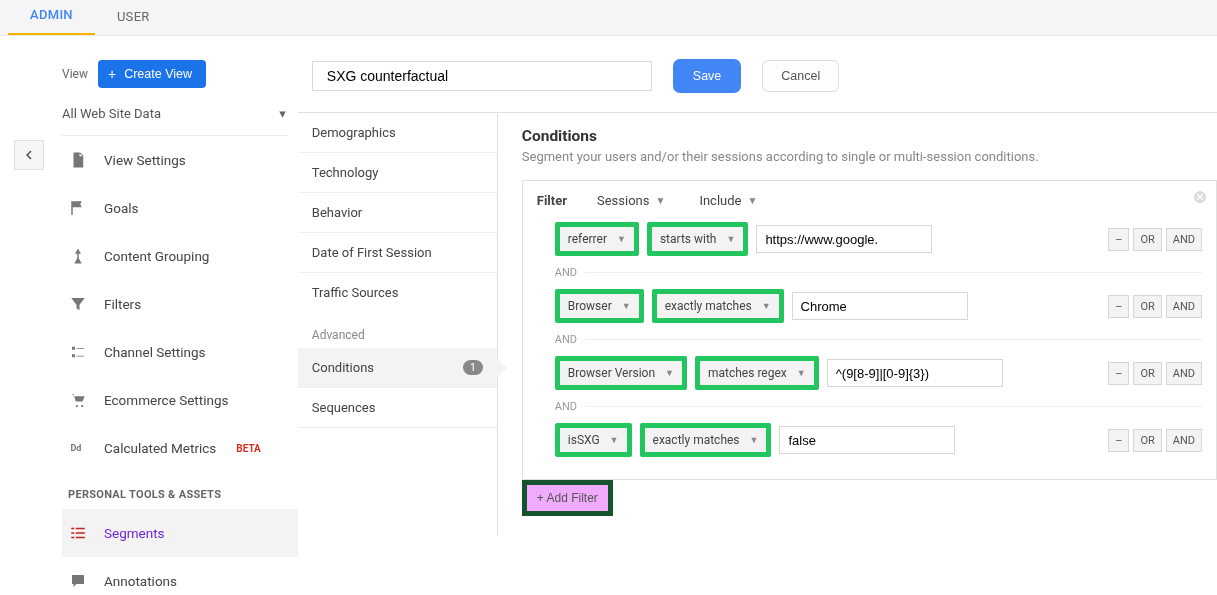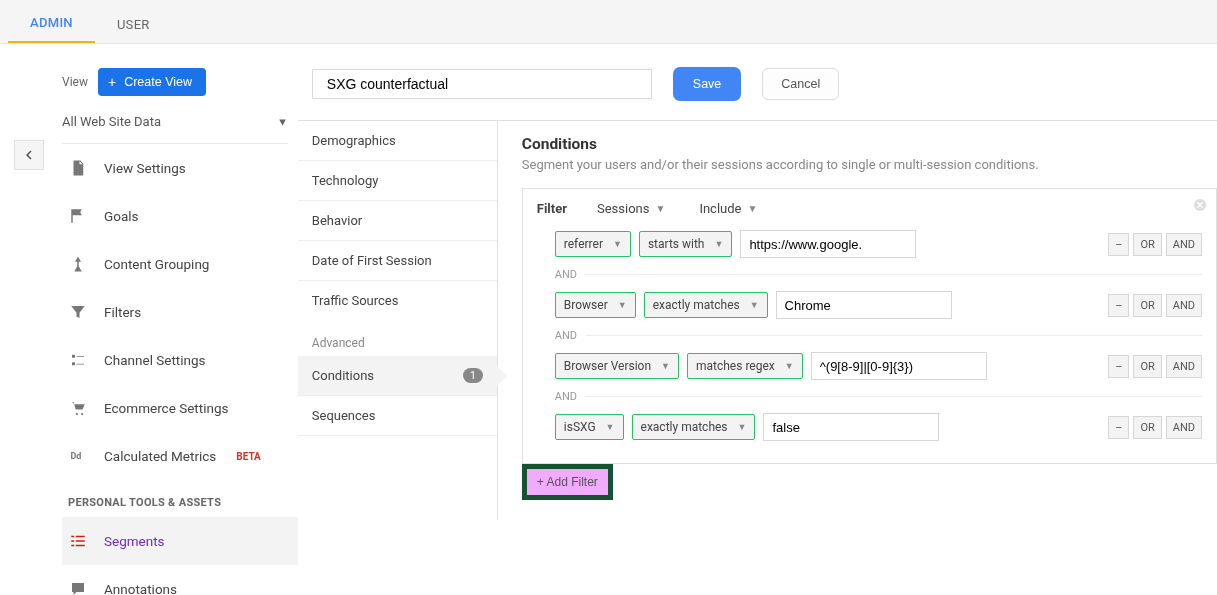--- a/index.html
+++ b/index.html
@@ -1,17 +1,17 @@
 <!DOCTYPE html>
 <html><head>
 <meta charset="utf-8">
 <style>
   * { box-sizing: border-box; }
   html, body { margin:0; padding:0; font-family: Roboto, Arial, sans-serif; font-size:13px; color:#444; background:#fff; width:1217px;}
-  .topbar { height:44px; background:#f5f5f5; border-bottom:1px solid #e8e8e8; display:flex; align-items:flex-end; padding-left:8px;}
+  .topbar { height:36px; background:#f5f5f5; border-bottom:1px solid #e8e8e8; display:flex; align-items:flex-end; padding-left:8px;}
   .topbar .tab { padding:13px 22px 11px; font-size:13px; letter-spacing:.3px; color:#666; cursor:pointer;}
   .topbar .tab.active { color:#4285f4; border-bottom:2px solid #f4b400; font-weight:500;}
   .arrow-back { position:absolute; top:140px; left:14px; width:30px; height:30px; border:1px solid #e0e0e0; background:#f5f5f5; display:flex; align-items:center; justify-content:center; cursor:pointer;}
   .arrow-back svg { width:18px; height:18px; }
   .main { display:flex; }
   .sidebar { width:298px; padding-top:24px; padding-left:62px; }
   .viewrow { display:flex; align-items:center; gap:10px; margin-bottom:12px;}
   .viewrow .viewlbl { font-size:12px; color:#666;}
   .create-view { background:#1a73e8; color:#fff; border:none; border-radius:4px; padding:7px 14px 7px 10px; font-size:12.5px; display:flex; align-items:center; gap:8px; cursor:pointer;}
   .create-view .plus { font-size:14px; line-height:10px; font-weight:500;}
@@ -39,21 +39,21 @@
   .conditions { flex:1; padding:14px 0 20px 24px;}
   .conditions h3 { margin:0 0 4px; font-size:15.5px; font-weight:700; color:#333;}
   .conditions .sub { color:#888; font-size:13px; margin-bottom:16px;}
   .filter-box { border:1px solid #e0e0e0; padding:12px 14px 18px; position:relative;}
   .filter-box .close { position:absolute; top:8px; right:8px; width:16px; height:16px; color:#bbb; cursor:pointer;}
   .filter-head { display:flex; align-items:center; gap:18px; margin-bottom:14px; font-size:13px;}
   .filter-head strong { font-weight:700; margin-right:8px;}
   .mini-select { display:inline-flex; align-items:center; gap:6px; color:#444; padding:0 4px; cursor:pointer;}
   .mini-select .dd { color:#888; font-size:10px;}
   .row { display:flex; align-items:center; gap:8px; margin:4px 0 4px 18px;}
-  .chip { background:#f3f3f3; border:1px solid #22c55e; border-radius:2px; padding:5px 8px; font-size:12px; display:inline-flex; align-items:center; gap:10px; cursor:pointer;}
+  .chip { background:#f3f3f3; border:5px solid #22c55e; border-radius:2px; padding:5px 8px; font-size:12px; display:inline-flex; align-items:center; gap:10px; cursor:pointer;}
   .chip .dd { color:#888; font-size:9px;}
   .txt { border:1px solid #d6d6d6; padding:5px 8px; font-size:13px; height:28px; }
   .andlabel { color:#999; font-size:11px; margin:10px 0 10px 18px; display:flex; align-items:center; gap:8px;}
   .andlabel .line { flex:1; height:1px; background:#eee;}
   .row-ops { margin-left:auto; display:flex; gap:4px;}
   .op { background:#f3f3f3; border:1px solid #d6d6d6; padding:4px 6px; font-size:11px; cursor:pointer; color:#555;}
   .add-filter { margin-top:0; padding:6px 10px; border:5px solid #14532d; background:#f0abfc; font-size:12px; color:#555; cursor:pointer;}
   svg { display:block; }
 </style>
 </head>

